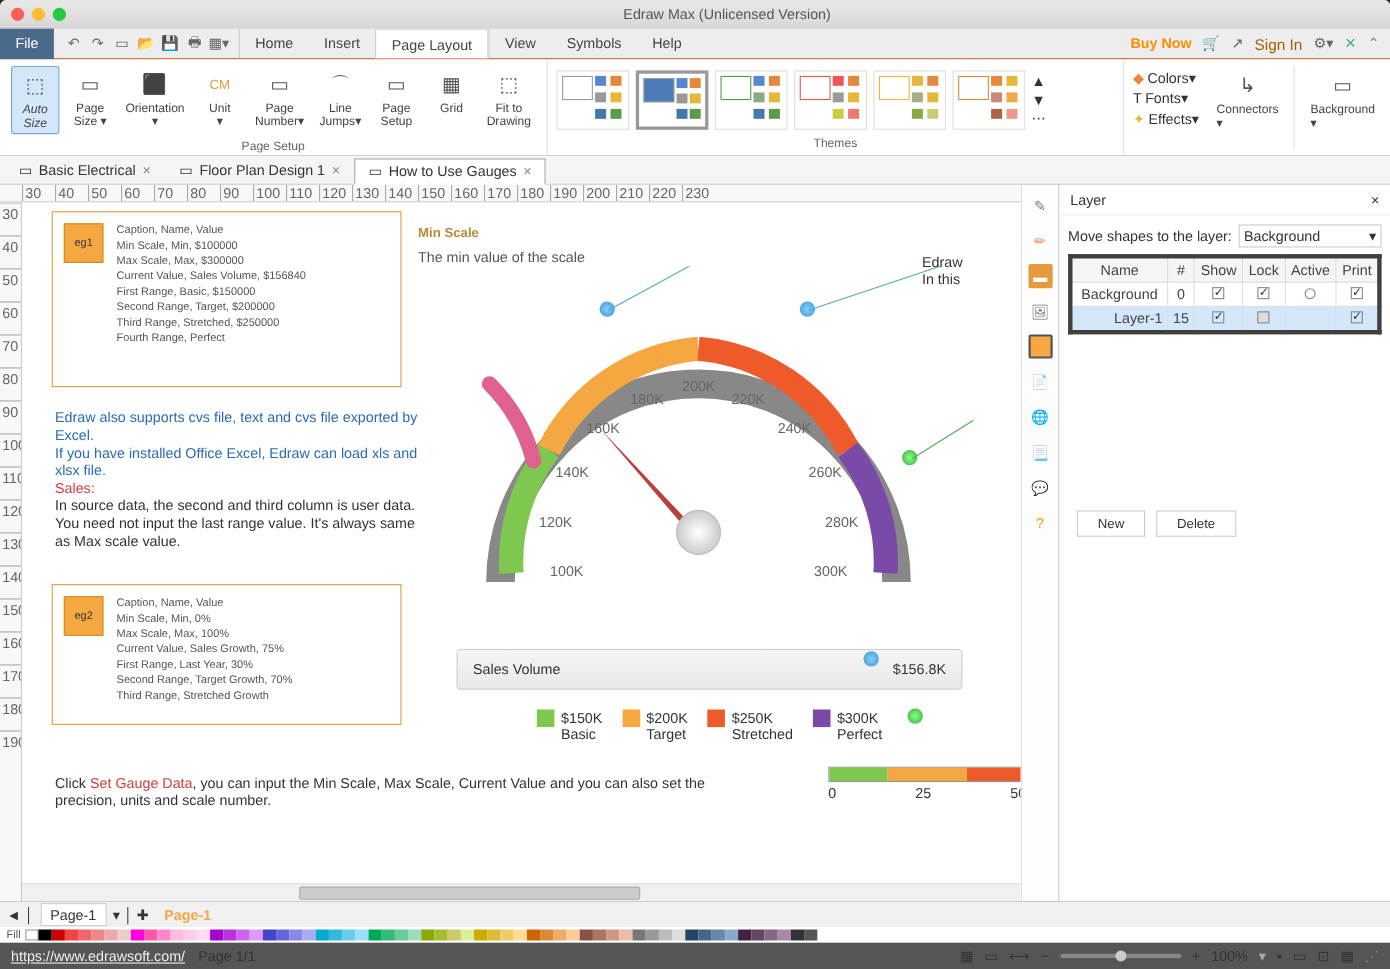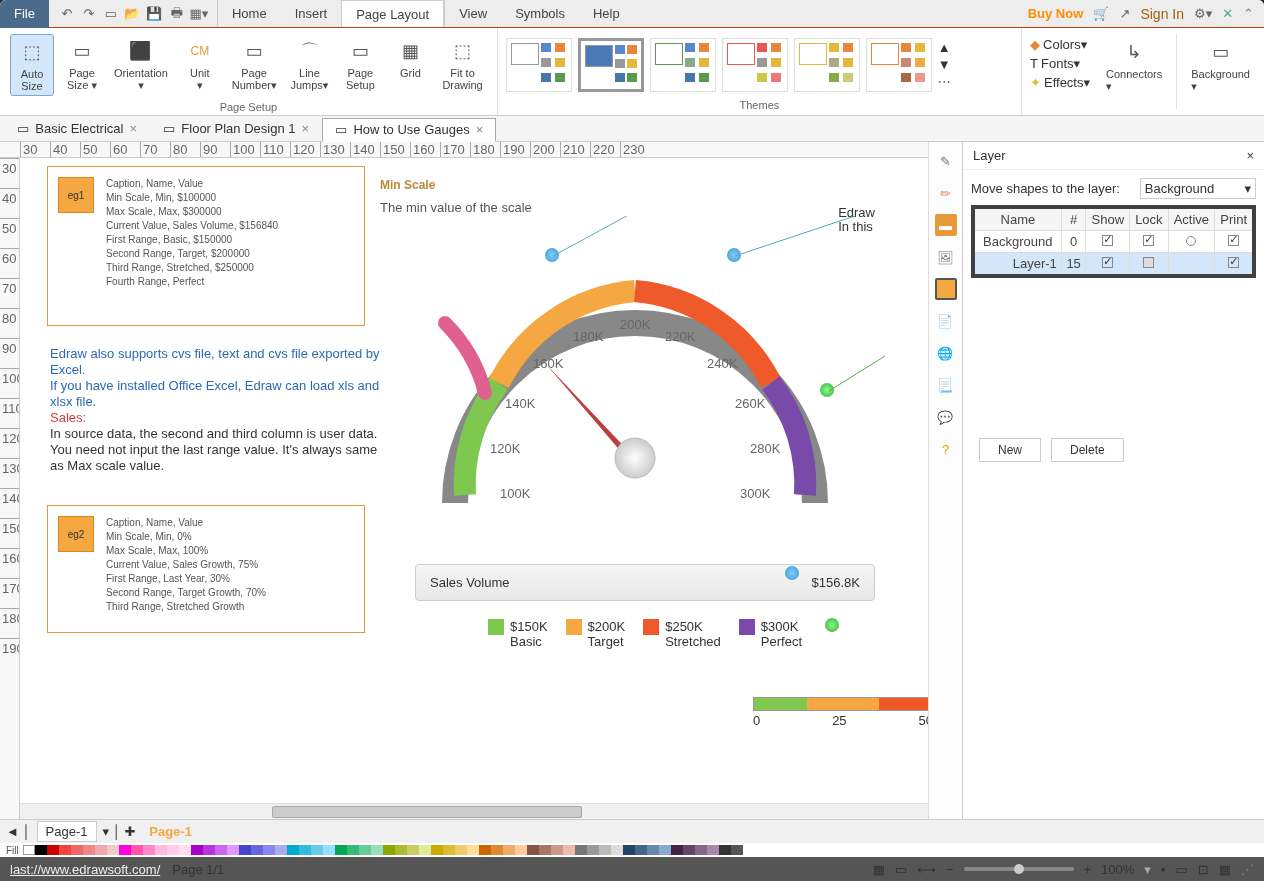--- a/index.html
+++ b/index.html
@@ -65,21 +65,21 @@
 .legend{display:flex;gap:18px;margin-top:18px;justify-content:center}
 .leg-item{display:flex;align-items:flex-start;gap:6px;font-size:10px;color:#555}
 .leg-sw{width:16px;height:16px}
 .edraw-txt{position:absolute;right:0;top:28px;font-size:11px;color:#555;line-height:14px}
 .side-icons{width:34px;background:#fdfdfd;border-left:1px solid #ddd;display:flex;flex-direction:column;align-items:center;gap:10px;padding-top:8px}
 .side-ico{width:22px;height:22px;display:flex;align-items:center;justify-content:center;color:#777;border-radius:2px}
 .side-ico.active{background:#e69a3c;color:#fff}
 .panel{width:302px;background:#fff;border-left:1px solid #ccc;display:flex;flex-direction:column}
 .panel-hdr{padding:6px 10px;font-size:13px;color:#333;display:flex;align-items:center;justify-content:space-between;border-bottom:1px solid #eee}
 .panel-body{padding:8px}
-.move-row{display:flex;align-items:center;gap:20px;font-size:12px;color:#444;margin-bottom:6px}
+.move-row{display:flex;align-items:center;gap:6px;font-size:12px;color:#444;margin-bottom:6px}
 .layer-select{flex:1;border:1px solid #ccc;padding:2px 4px;background:#fff;font-size:12px}
 .layer-table{width:100%;border:4px solid #404040;border-collapse:collapse;font-size:11px}
 .layer-table th,.layer-table td{border:1px solid #ddd;padding:3px 4px;text-align:center;color:#444}
 .layer-table th{background:#f5f5f5;font-weight:normal}
 .layer-sel td{background:#d4e6f9}
 .cb{display:inline-block;width:11px;height:11px;border:1px solid #888;position:relative}
 .cb.chk::after{content:"✓";position:absolute;top:-3px;left:0;font-size:11px;color:#333}
 .rd{display:inline-block;width:10px;height:10px;border:1px solid #888;border-radius:50%}
 .panel-btns{display:flex;gap:10px;margin-top:10px;padding:0 8px}
 .pbtn{border:1px solid #ccc;background:#fff;padding:4px 18px;font-size:12px;cursor:pointer}
@@ -98,20 +98,28 @@
 .callout-dot{position:absolute;width:14px;height:14px;border-radius:50%}
 .mini-gauge{position:absolute;right:-5px;bottom:90px;width:180px;height:32px}
 .mg-bar{height:14px;display:flex;border:1px solid #999}
 .mg-seg{height:100%}
 .mg-ticks{display:flex;justify-content:space-between;font-size:9px;color:#555;margin-top:2px}
 </style>
 </head>
 <body>
 
 <div class="window">
+  <div class="titlebar">
+    <div class="traffic">
+      <div class="tlight red"></div>
+      <div class="tlight yellow"></div>
+      <div class="tlight green"></div>
+    </div>
+    <div class="titlebar-title">Edraw Max (Unlicensed Version)</div>
+  </div>
 
   <div class="menubar">
     <div class="file-btn">File</div>
     <div class="qat">
       <div class="qat-btn">↶</div>
       <div class="qat-btn">↷</div>
       <div class="qat-btn">▭</div>
       <div class="qat-btn">📂</div>
       <div class="qat-btn">💾</div>
       <div class="qat-btn">🖶</div>
@@ -136,21 +144,21 @@
       <span style="color:#4a9">✕</span>
       <span style="color:#888">⌃</span>
     </div>
   </div>
 
   <div class="ribbon">
     <div class="ribbon-group">
       <div class="ribbon-btns">
         <div class="ribbon-btn active">
             <div class="ribbon-ico">⬚</div>
-            <div class="ribbon-label" style="white-space: pre-line;">Auto
+            <div class="ribbon-label" style="white-space: pre-line; font-style: italic;">Auto
 Size</div>
           </div>
         <div class="ribbon-btn">
             <div class="ribbon-ico">▭</div>
             <div class="ribbon-label" style="white-space: pre-line;">Page
 Size ▾</div>
           </div>
         <div class="ribbon-btn">
             <div class="ribbon-ico">⬛</div>
             <div class="ribbon-label" style="white-space: pre-line;">Orientation
@@ -367,20 +375,21 @@
             <div class="note-red">Sales:</div>
             <div>In source data, the second and third column is user data.</div>
             <div>You need not input the last range value. It's always same as Max scale value.</div>
           </div>
 
           <div class="eg-box" style="left:27px;top:347px;width:318px;height:128px">
             <div class="eg-sq">eg2</div>
             <div class="eg-text" id="eg2-lines">Caption, Name, Value<br>Min Scale, Min, 0%<br>Max Scale, Max, 100%<br>Current Value, Sales Growth, 75%<br>First Range, Last Year, 30%<br>Second Range, Target Growth, 70%<br>Third Range, Stretched Growth</div>
           </div>
           <div class="note-text" style="position:absolute;left:30px;top:520px;width:640px">
+            <div><span>Click </span><span class="note-red">Set Gauge Data</span><span>, you can input the Min Scale, Max Scale, Current Value and you can also set the precision, units and scale number.</span></div>
           </div>
 
           <div class="gauge-wrap">
             <div class="gauge-title" style="margin-left:-35px">Min Scale</div>
             <div class="gauge-sub" style="margin-left:-35px">The min value of the scale</div>
             <svg width="430" height="320" viewBox="0 0 430 320">
               <path d="M 40 270 A 180 180 0 1 1 400 270" fill="none" stroke="#888" stroke-width="26"></path>
               <path d="M 50 262 A 168 168 0 0 1 84 150" fill="none" stroke="#7ec850" stroke-width="22"></path>
               <path d="M 84 150 A 168 168 0 0 1 220 58" fill="none" stroke="#f5a742" stroke-width="22"></path>
               <path d="M 220 58 A 168 168 0 0 1 356 150" fill="none" stroke="#ef5a2a" stroke-width="22"></path>
@@ -596,21 +605,21 @@
         <div class="csw" style="background: rgb(68, 34, 68);"></div>
         <div class="csw" style="background: rgb(102, 68, 102);"></div>
         <div class="csw" style="background: rgb(136, 102, 136);"></div>
         <div class="csw" style="background: rgb(170, 136, 170);"></div>
         <div class="csw" style="background: rgb(51, 51, 51);"></div>
         <div class="csw" style="background: rgb(85, 85, 85);"></div>
       </div>
   </div>
 
   <div class="status">
-    <a>last://www.edrawsoft.com/</a>
+    <a>https://www.edrawsoft.com/</a>
     <span>Page 1/1</span>
     <div class="status-right">
       <span>▦</span>
       <span>▭</span>
       <span>⟷</span>
       <span>−</span>
       <div class="zoom-slider">
           <div class="zoom-thumb"></div>
         </div>
       <span>+</span>

